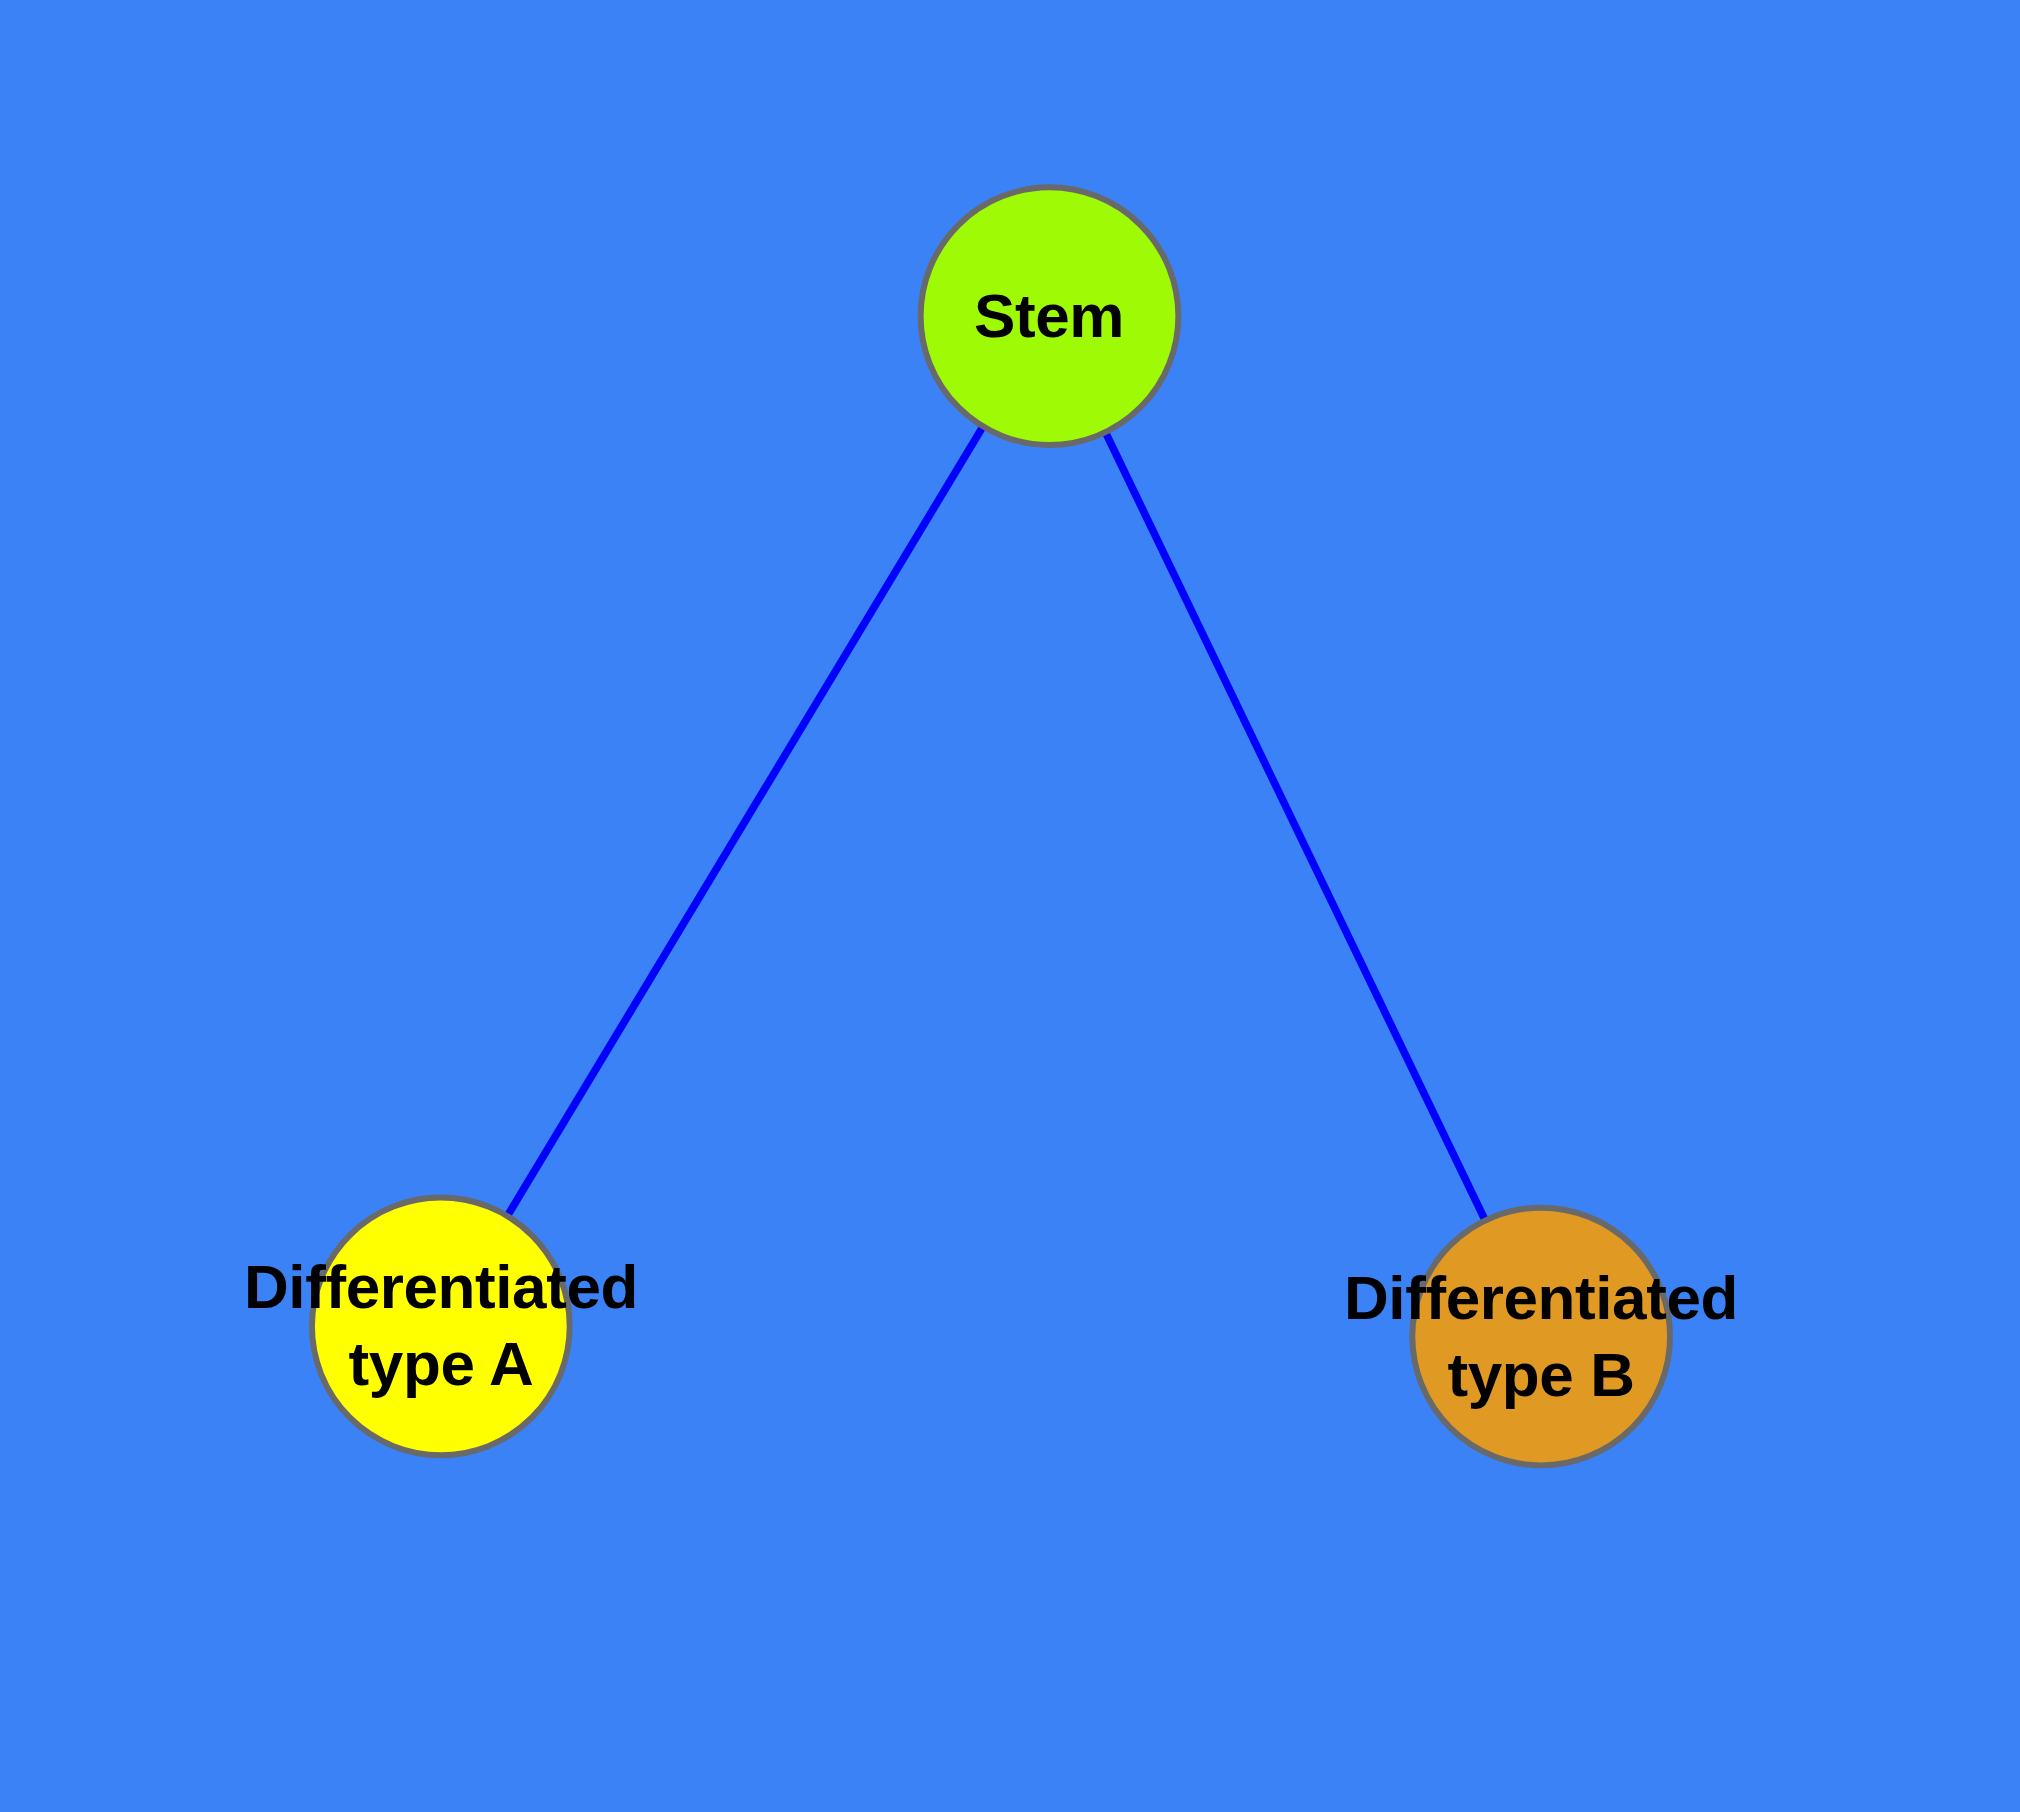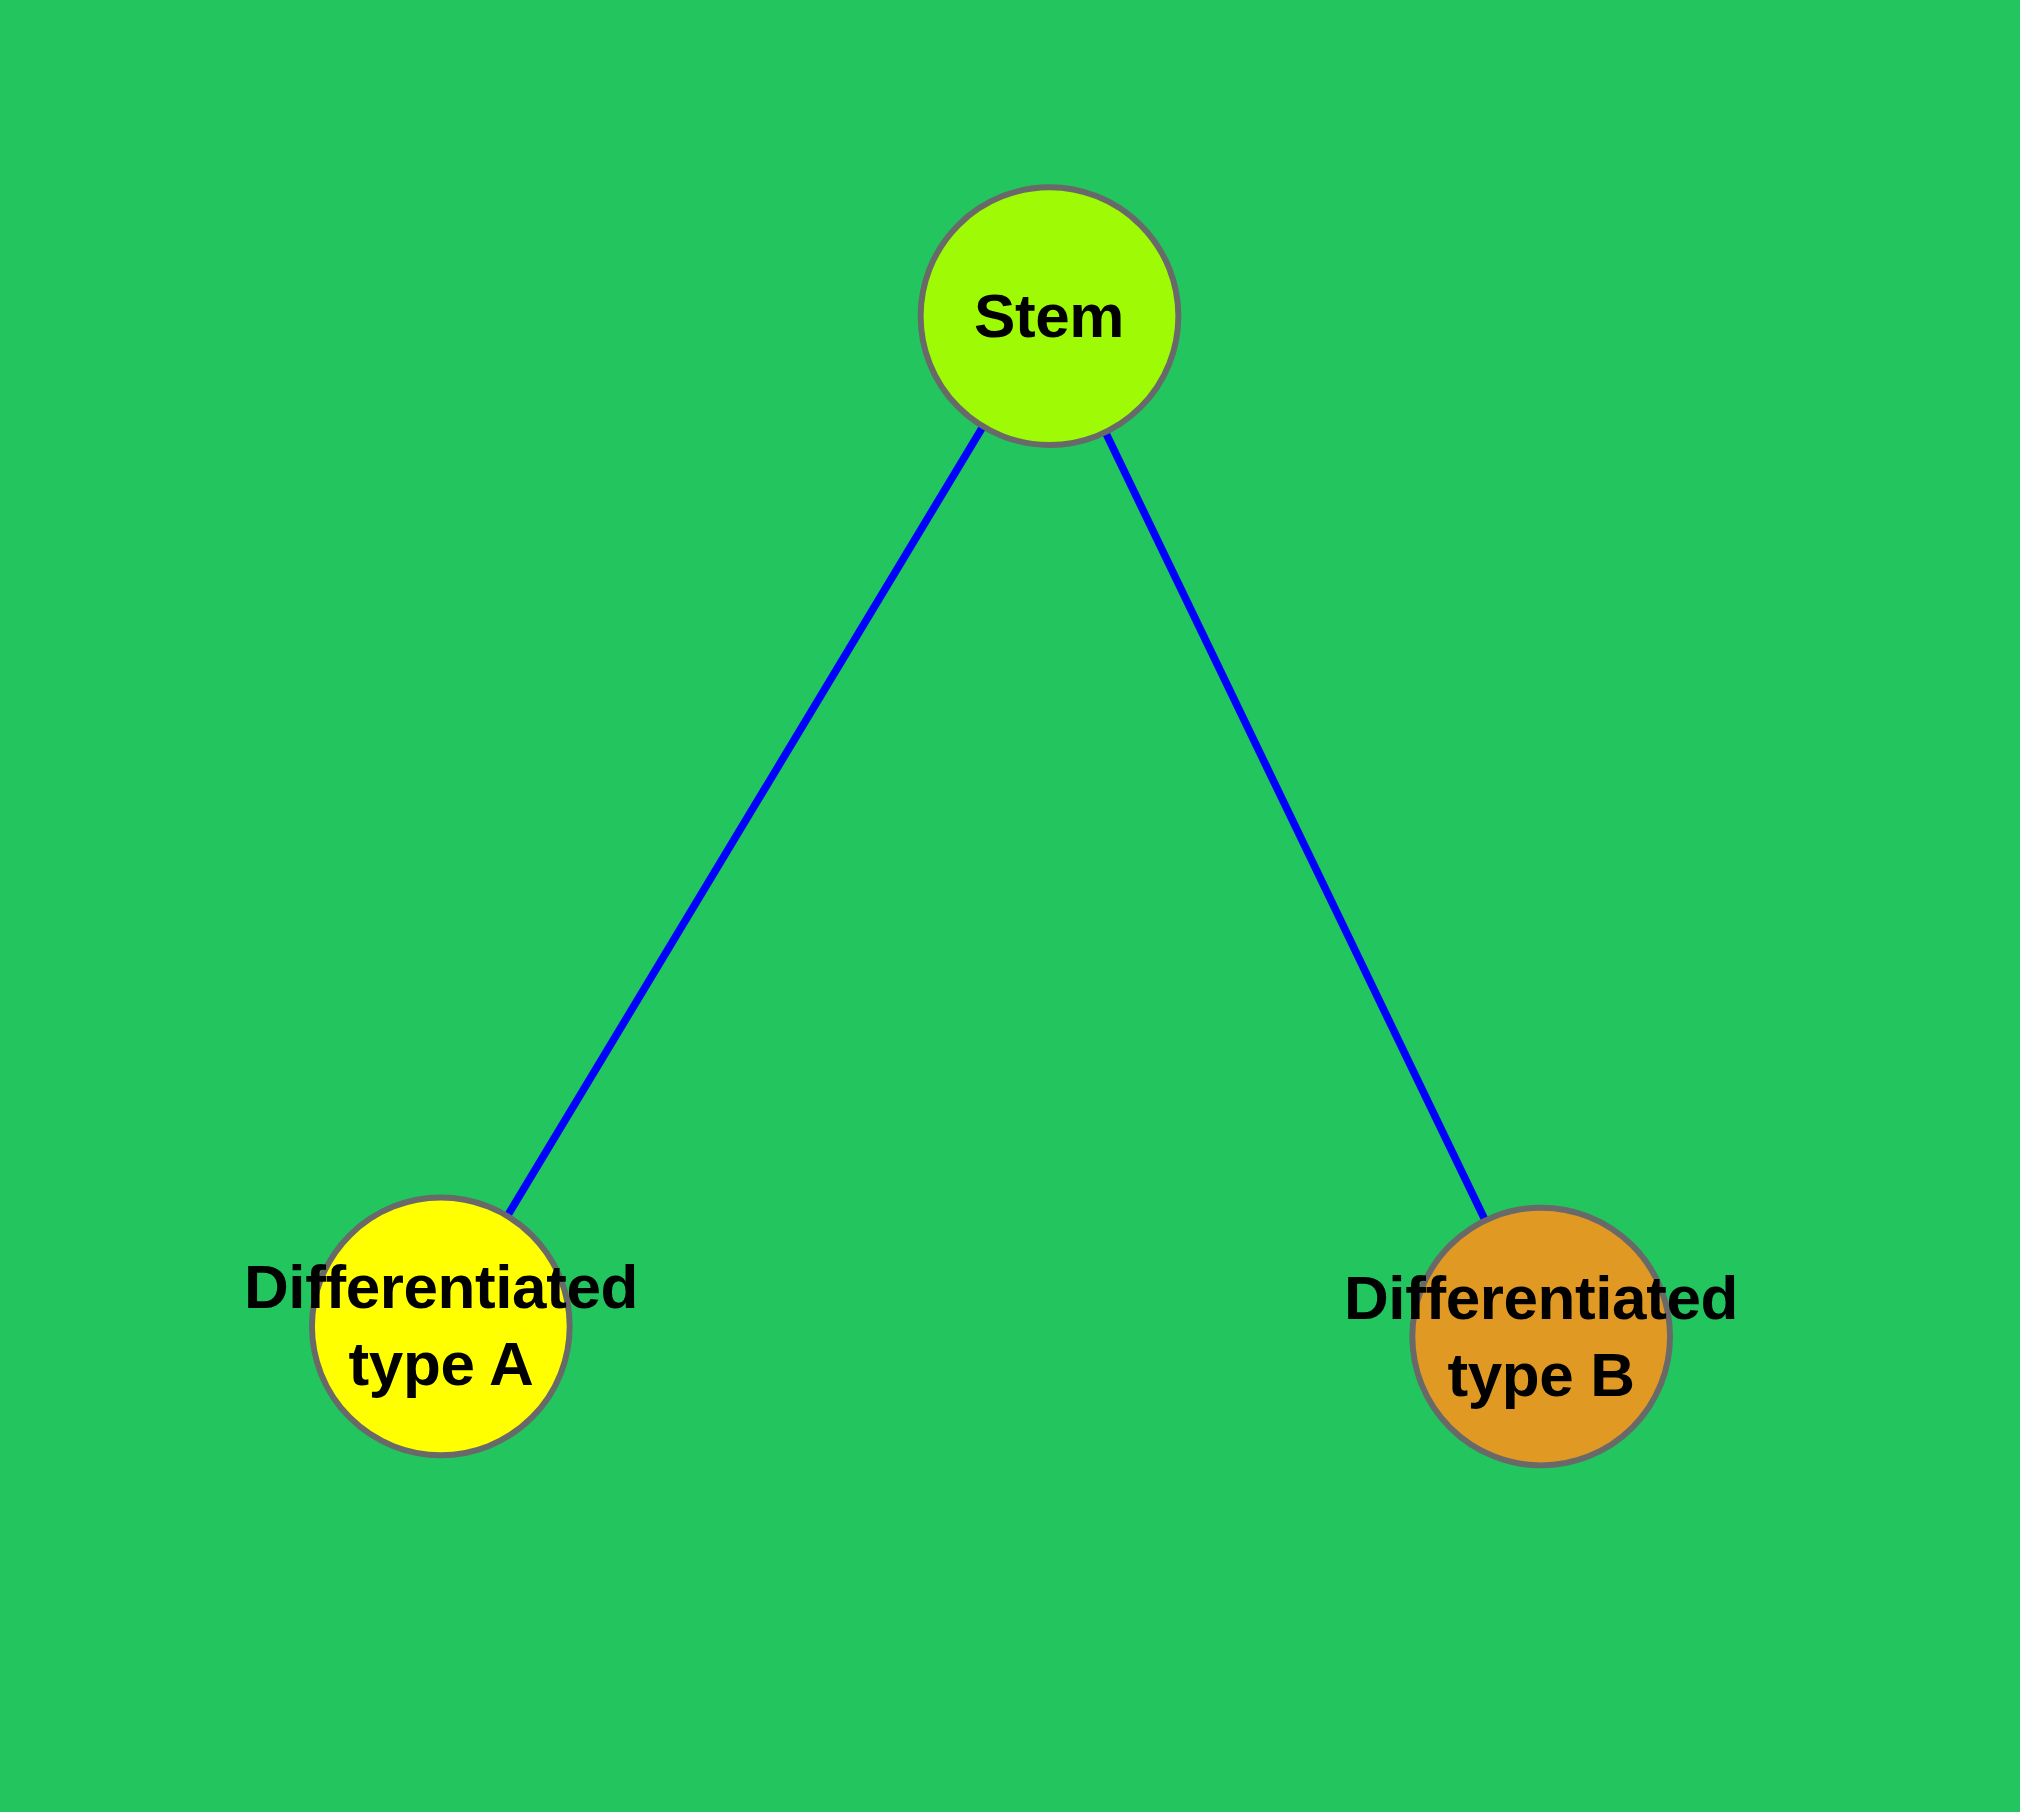--- a/index.html
+++ b/index.html
@@ -34,21 +34,21 @@
     white-space: pre;
     letter-spacing: -0.4px;
     transform: translate(-50%, -50%);
     pointer-events: none;
     user-select: none;
   }
 </style>
 </head>
 <body>
 
-<div id="canvas" style="width: 2021px; height: 1812px; background: #22c55e;">
+<div id="canvas" style="width: 2021px; height: 1812px; background: #3b82f6;">
 
   <svg id="graph-svg" viewBox="0 0 2384 2138" preserveAspectRatio="none">
     <g id="edge-layer">
         <line x1="1238" y1="373" x2="520" y2="1565" stroke="#0000ff" stroke-width="9" stroke-linecap="butt"></line>
         <line x1="1238" y1="373" x2="1818" y2="1577" stroke="#0000ff" stroke-width="9" stroke-linecap="butt"></line>
       </g>
     <g id="node-layer">
         <circle cx="1238" cy="373" r="152" fill="#9efb05" stroke="#696969" stroke-width="7"></circle>
         <circle cx="520" cy="1565" r="152" fill="#ffff00" stroke="#696969" stroke-width="7"></circle>
         <circle cx="1818" cy="1577" r="152" fill="#e09a24" stroke="#696969" stroke-width="7"></circle>

